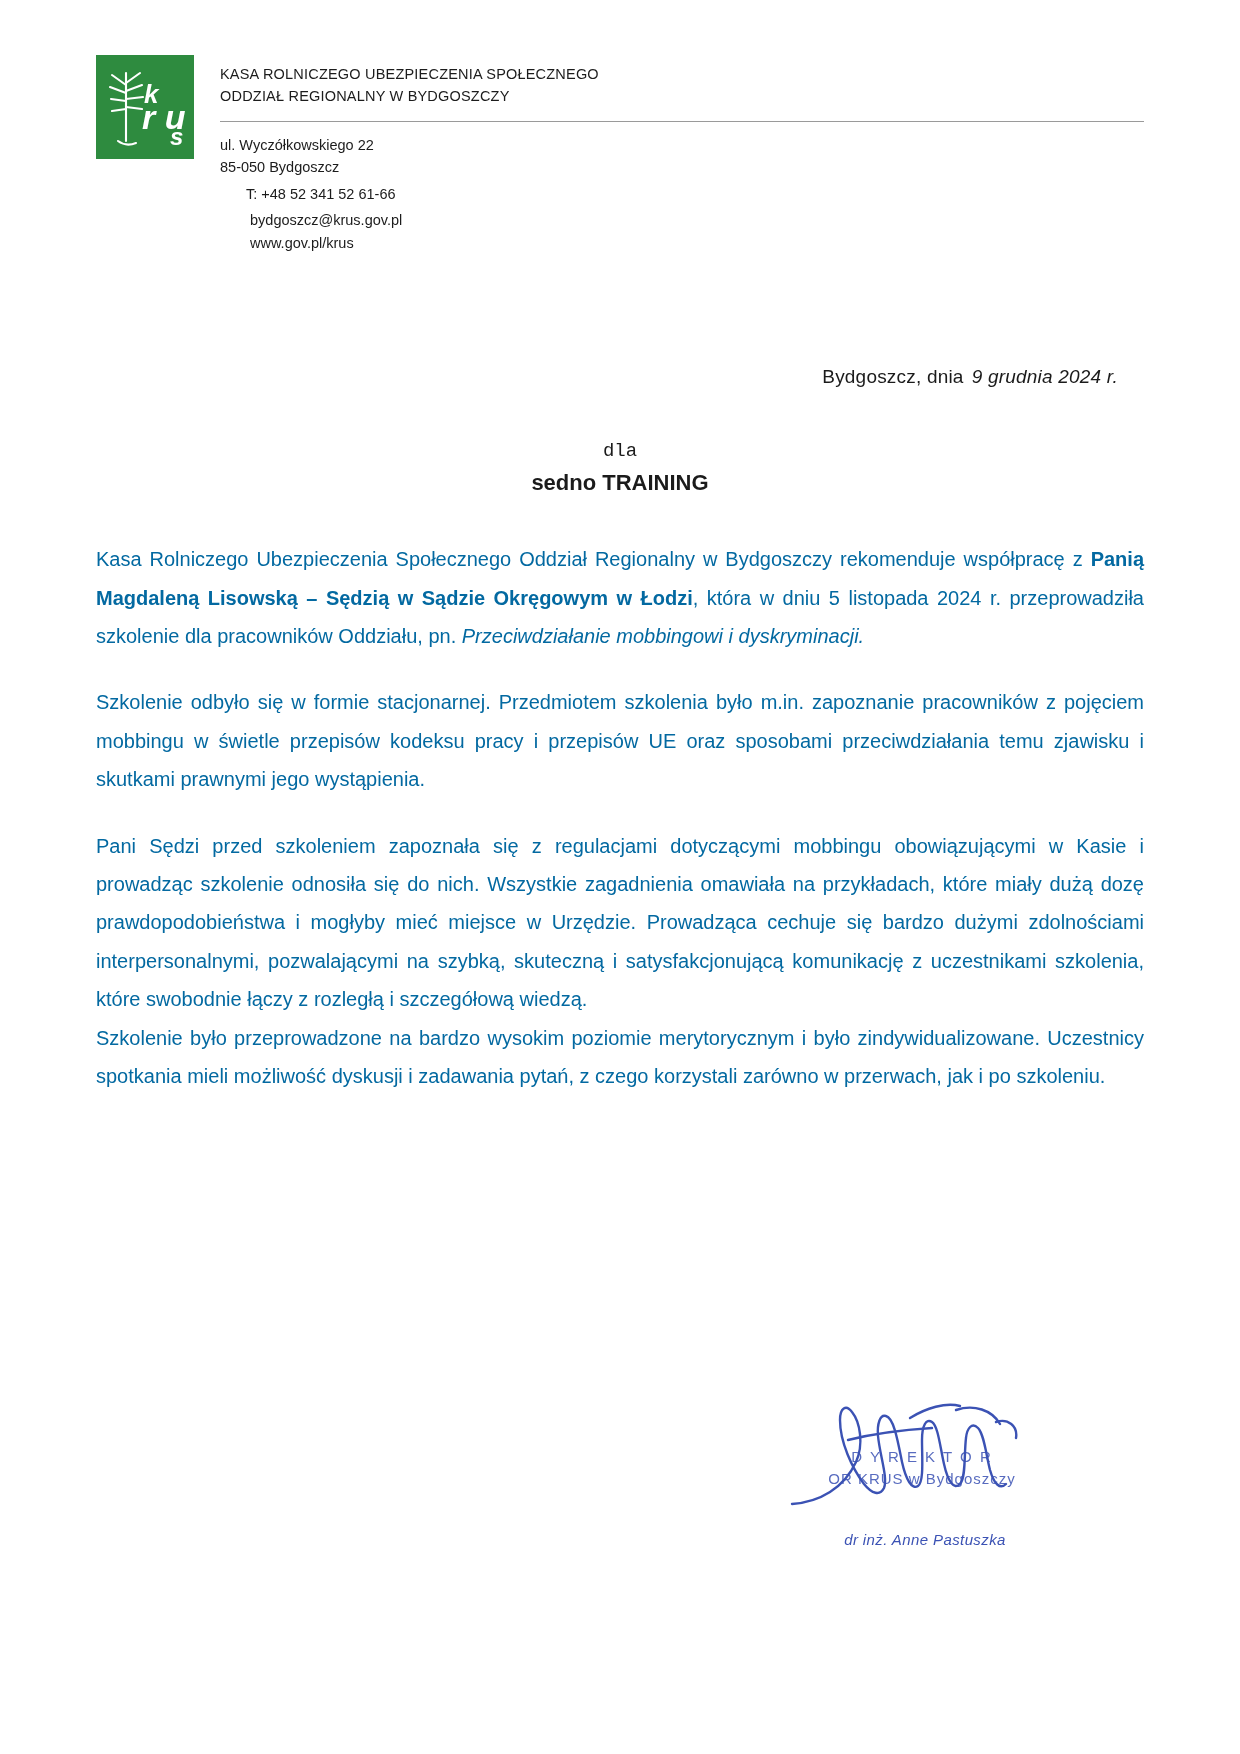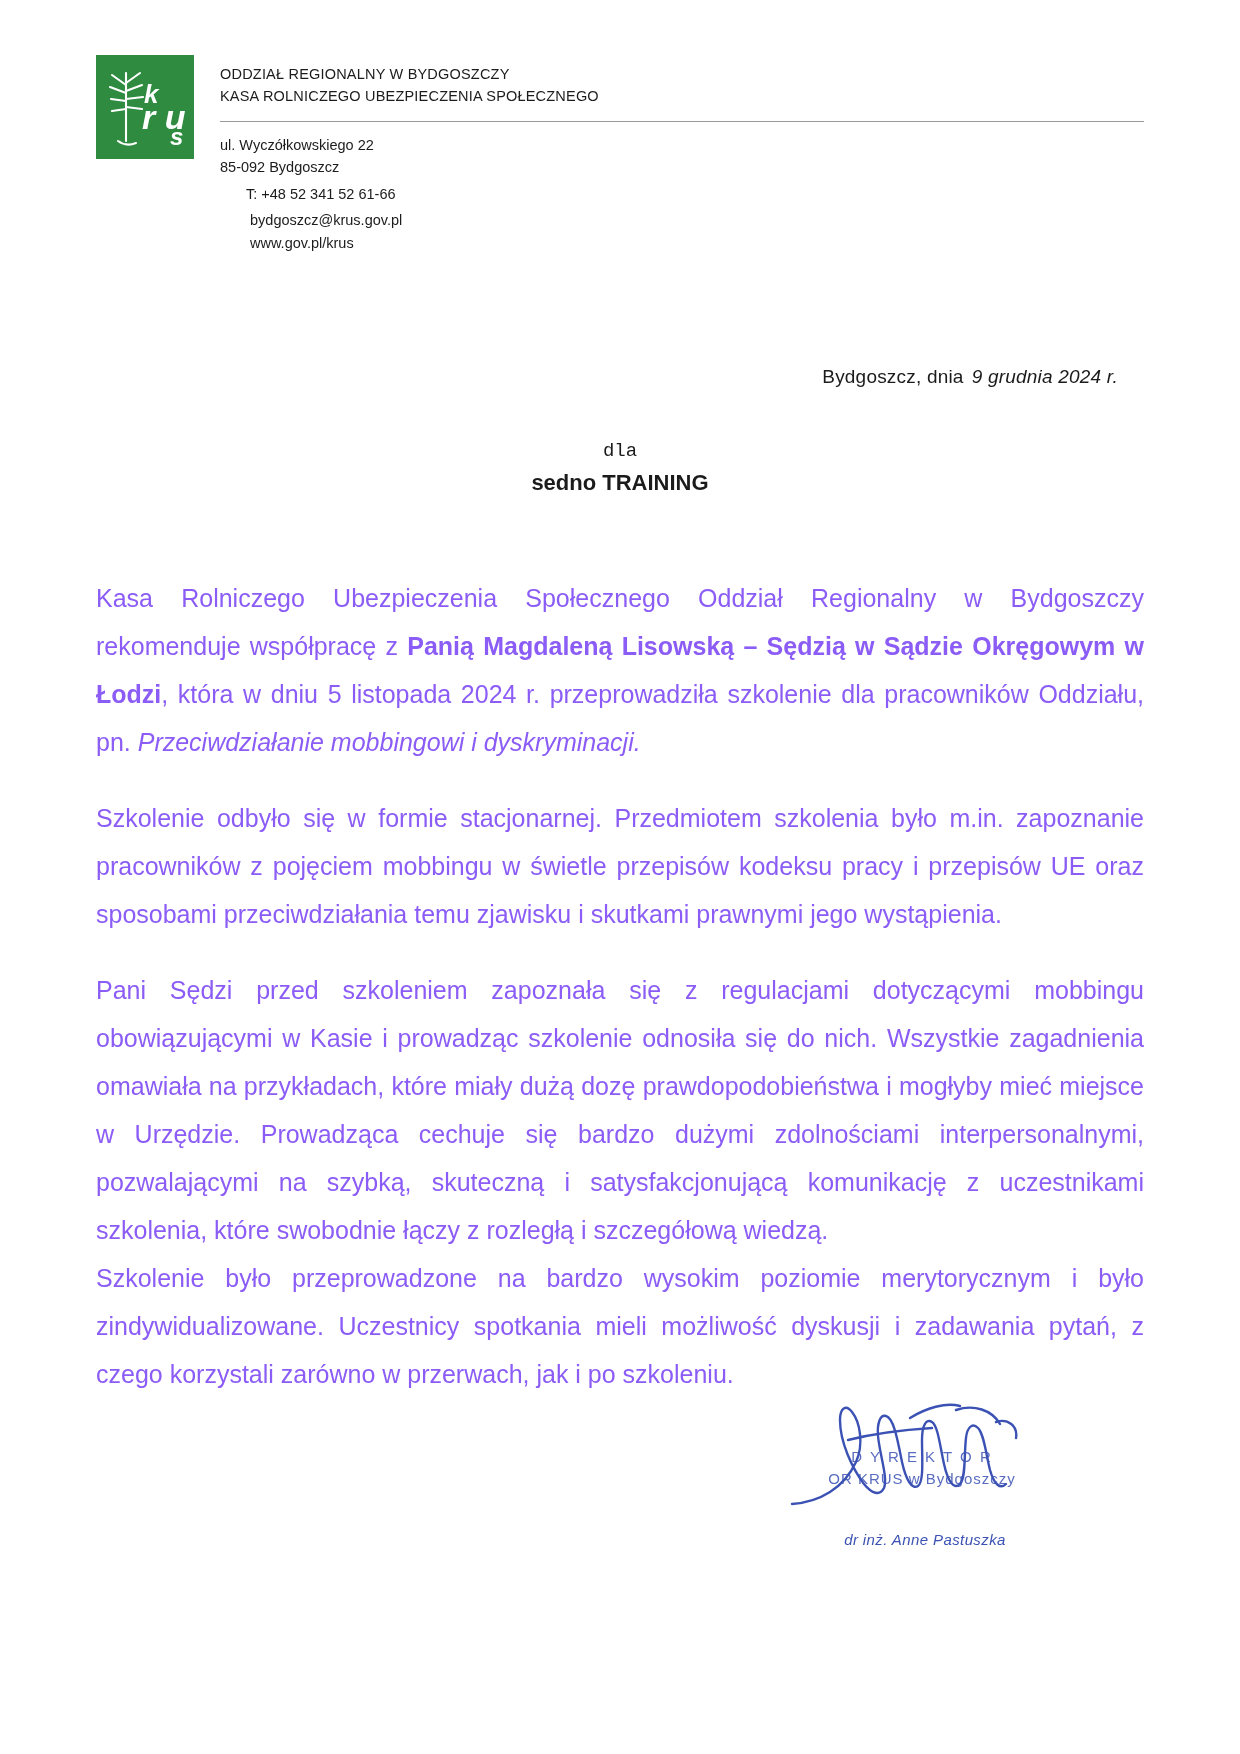--- a/index.html
+++ b/index.html
@@ -97,25 +97,25 @@
     font-family: Liberation Mono, monospace;
   }
   .doc-subject {
     margin-top: 8px;
     font-size: 22px;
     font-weight: bold;
   }
 
   
   .body-copy {
-    margin-top: 78px;
-    font-size: 25px;
+    margin-top: 44px;
+    font-size: 20px;
     line-height: 1.92;
     text-align: justify;
-    color: #8b5cf6;
+    color: #0369a1;
   }
   .body-copy p { margin: 0 0 28px 0; }
   .body-copy p.tight { margin-bottom: 0; }
   .body-copy b { font-weight: bold; }
   .body-copy i { font-style: italic; }
 
   
   .signature {
     position: absolute;
     right: 150px;
@@ -180,30 +180,30 @@
         <g fill="#ffffff" font-family="Liberation Sans, sans-serif" font-weight="bold">
           <text x="48" y="48" font-size="26" font-style="italic">k</text>
           <text x="46" y="74" font-size="34" font-style="italic">r u</text>
           <text x="74" y="90" font-size="24" font-style="italic">s</text>
         </g>
       </svg>
     </div>
 
     <div class="lh-right">
       <div class="org-lines">
+        <div>KASA ROLNICZEGO UBEZPIECZENIA SPOŁECZNEGO</div>
         <div>ODDZIAŁ REGIONALNY W BYDGOSZCZY</div>
-        <div>KASA ROLNICZEGO UBEZPIECZENIA SPOŁECZNEGO</div>
       </div>
 
       <div class="lh-rule"></div>
 
       <div class="contact-row">
         <div class="contact-col col-address">
           <div>ul. Wyczółkowskiego 22</div>
-          <div>85-092 Bydgoszcz</div>
+          <div>85-050 Bydgoszcz</div>
         </div>
         <div class="vdiv"></div>
         <div class="contact-col col-phone">T: +48 52 341 52 61-66</div>
         <div class="vdiv"></div>
         <div class="contact-col col-mail">
           <div>bydgoszcz@krus.gov.pl</div>
           <div>www.gov.pl/krus</div>
         </div>
       </div>
     </div>

